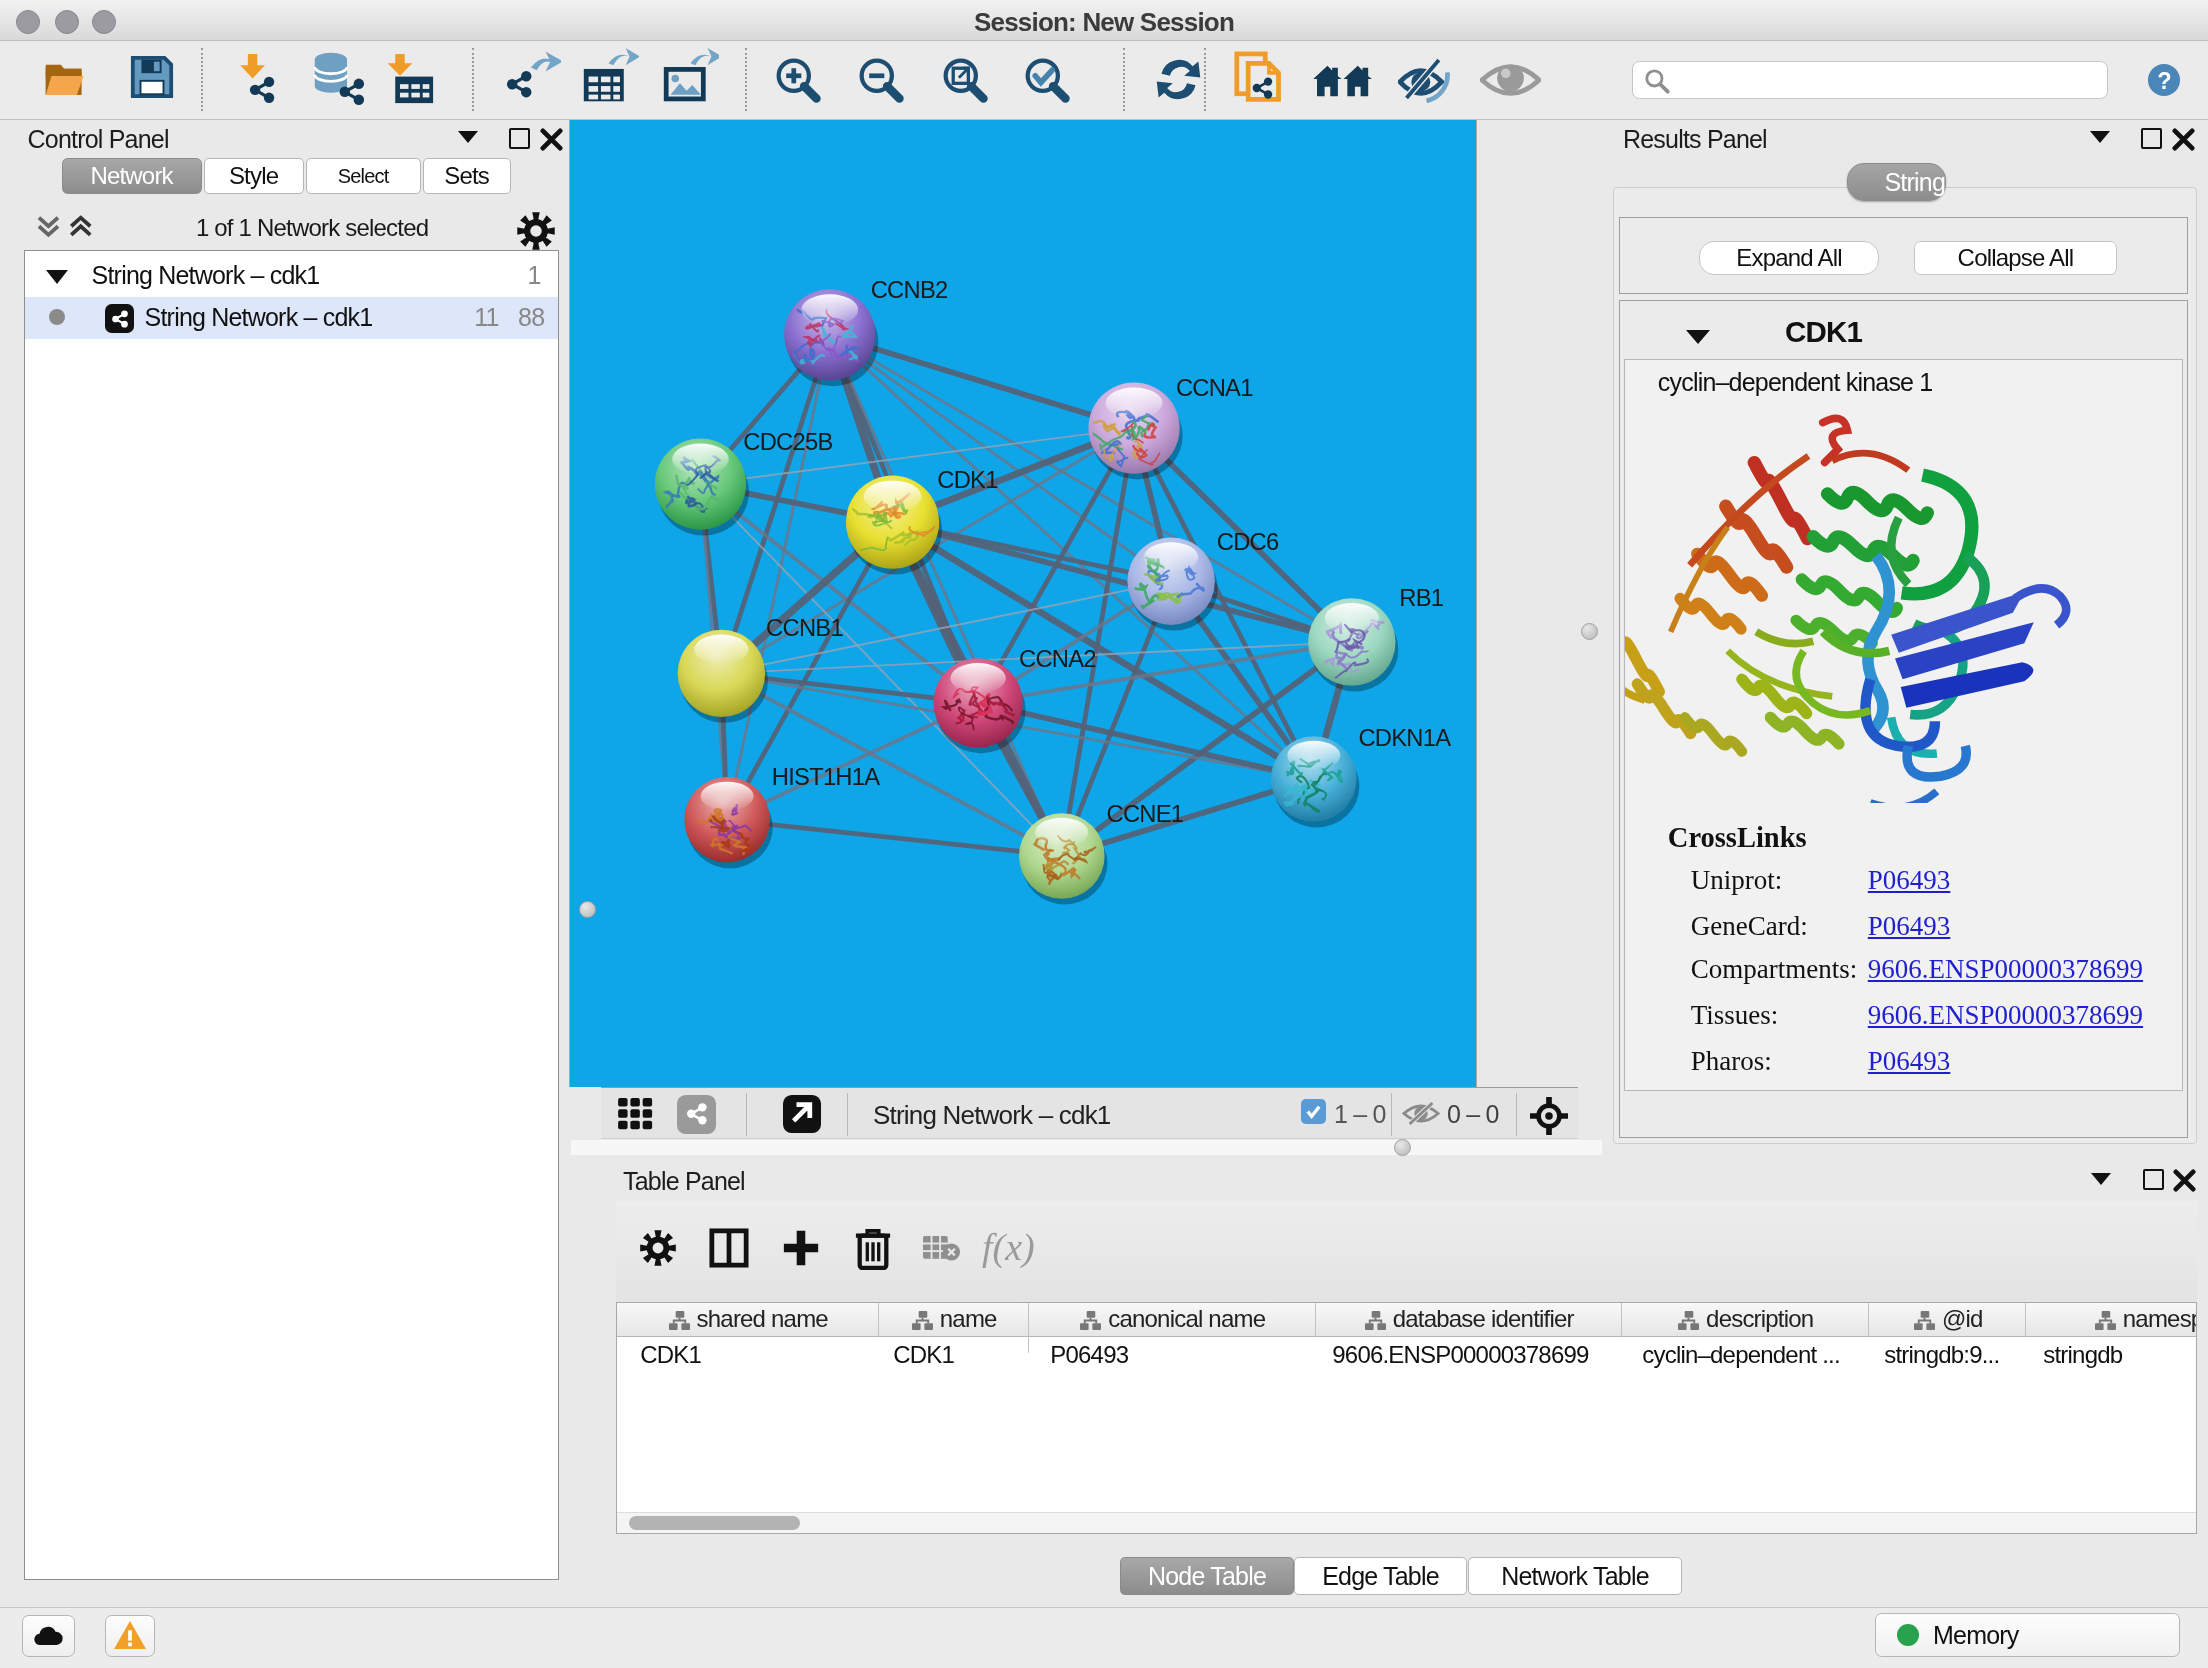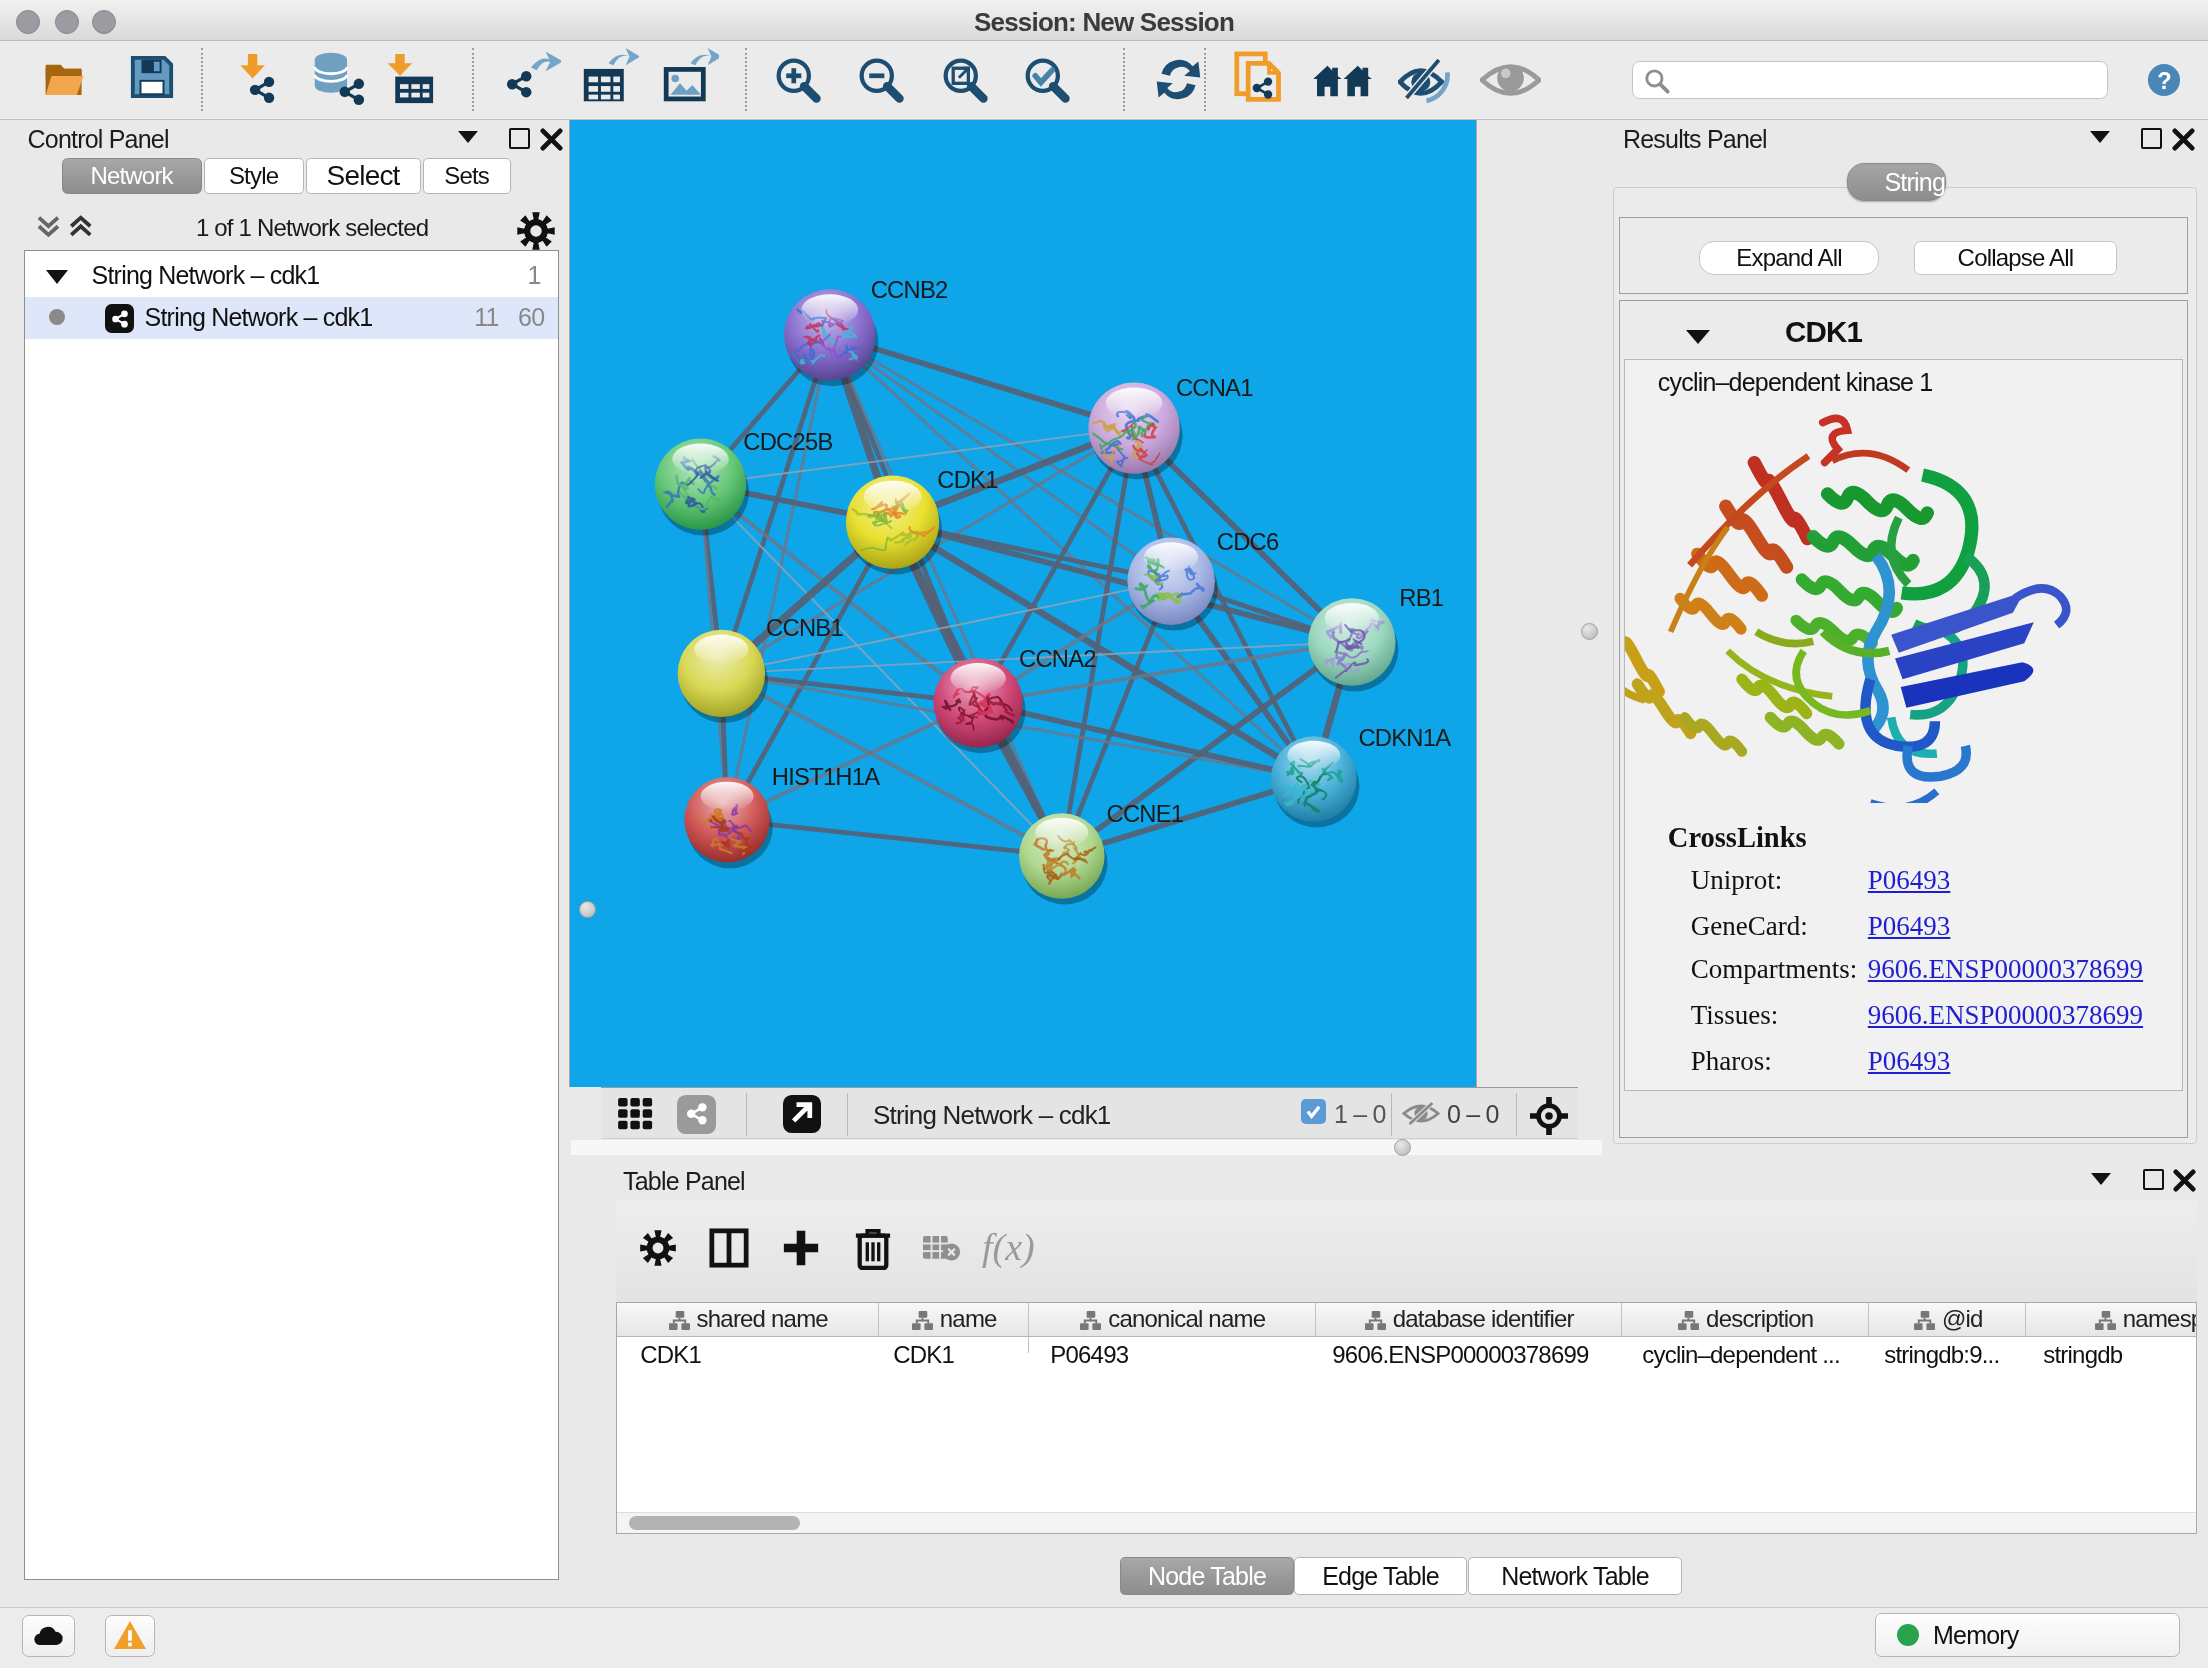--- a/index.html
+++ b/index.html
@@ -187,21 +187,21 @@
 </div>
 <div class="abs" style="left:7.6px;top:120px;width:557px;height:1488px;background:#e9e9e9">
 <div class="abs panel-title" style="left:20px;top:4.8px">Control Panel</div>
 <div class="abs wctl-tri" style="left:450px;top:11.4px"></div>
     <div class="abs wctl-box" style="left:501px;top:7.6px"></div>
     <svg class="abs" style="left:532px;top:7.6px" width="23" height="23" viewBox="0 0 24 24">
       <path d="M3 3 L21 21 M21 3 L3 21" stroke="#111" stroke-width="5" stroke-linecap="round"></path>
     </svg>
 <div class="tab sel" style="left:54px;top:38px;width:140px;height:36px;font-size:24px;line-height:34px;border-radius:5.7px">Network</div>
 <div class="tab" style="left:196px;top:38px;width:100px;height:36px;font-size:24px;line-height:34px">Style</div>
-<div class="tab" style="left:298px;top:38px;width:115px;height:36px;font-size:28px;line-height:34px">Select</div>
+<div class="tab" style="left:298px;top:38px;width:115px;height:36px;font-size:20px;line-height:34px">Select</div>
 <div class="tab" style="left:415px;top:38px;width:88px;height:36px;font-size:24px;line-height:34px">Sets</div>
 <svg class="abs" style="left:27px;top:92px" width="63" height="28.5" viewBox="0 0 66 30">
       <g stroke="#666" stroke-width="4" fill="none">
         <path d="M4 6 l10 9 10 -9 M4 15 l10 9 10 -9"></path>
       </g>
       <g stroke="#333" stroke-width="4" fill="none">
         <path d="M38 15 l10 -9 10 9 M38 24 l10 -9 10 9"></path>
       </g>
     </svg>
 <div class="abs" style="left:38px;top:94px;width:533px;text-align:center;font-size:24px;color:#1a1a1a">1 of 1 Network selected</div>
@@ -223,21 +223,21 @@
           <g stroke="#fff" stroke-width="2.7" fill="#fff">
             <line x1="8.6" y1="14.5" x2="20.4" y2="7.7"></line>
             <line x1="8.6" y1="14.5" x2="20.4" y2="21.3"></line>
             <circle cx="8.6" cy="14.5" r="4.4" stroke="none"></circle>
             <circle cx="20.4" cy="7.7" r="4.4" stroke="none"></circle>
             <circle cx="20.4" cy="21.3" r="4.4" stroke="none"></circle>
           </g>
         </svg>
         <div class="abs" style="left:120px;top:5.7px;font-size:25px;color:#111">String Network – cdk1</div>
         <div class="abs" style="right:59px;top:5.7px;font-size:25px;color:#888">11</div>
-        <div class="abs" style="right:13.3px;top:5.7px;font-size:25px;color:#888">60</div>
+        <div class="abs" style="right:13.3px;top:5.7px;font-size:25px;color:#888">88</div>
       </div>
 </div>
   </div>
 <div class="abs" style="left:569px;top:120px;width:908px;height:967px;background:#0ea5e9;border-left:1px solid #a8a8a8;border-right:1px solid #a8a8a8"><svg width="976" height="967" viewBox="632 126 1026 1017">
       <defs>
         <radialGradient id="gCCNB2" cx="0.45" cy="0.30" r="0.80">
           <stop offset="0" stop-color="#cabee9"></stop>
           <stop offset="0.50" stop-color="#8a6fd0"></stop>
           <stop offset="0.85" stop-color="#5b4796"></stop>
           <stop offset="1" stop-color="#503e84"></stop>

